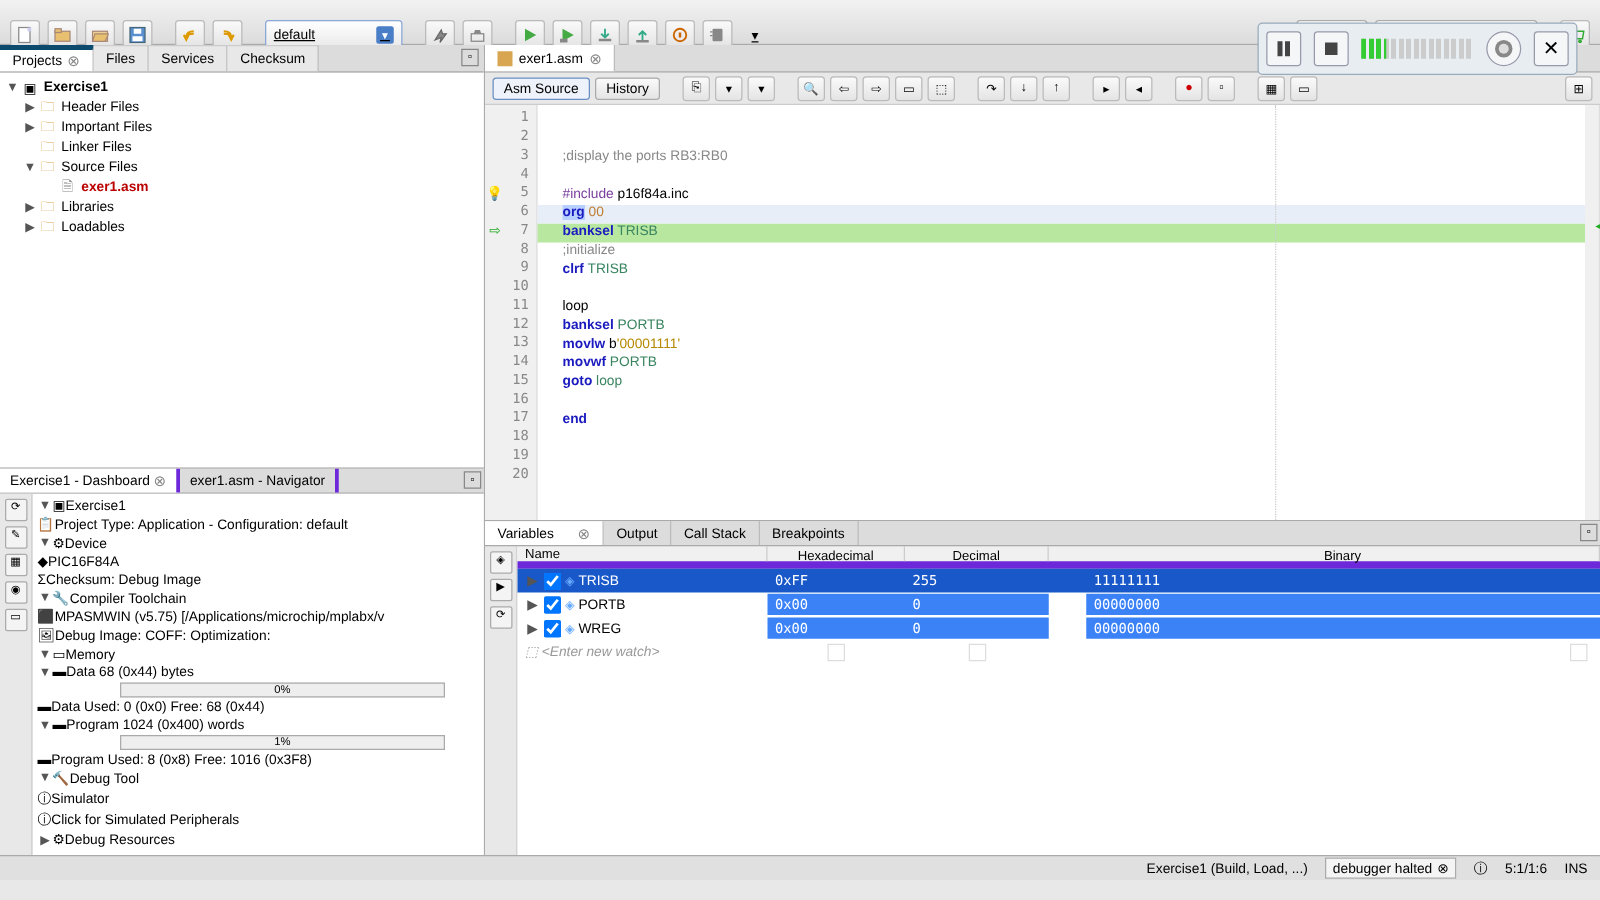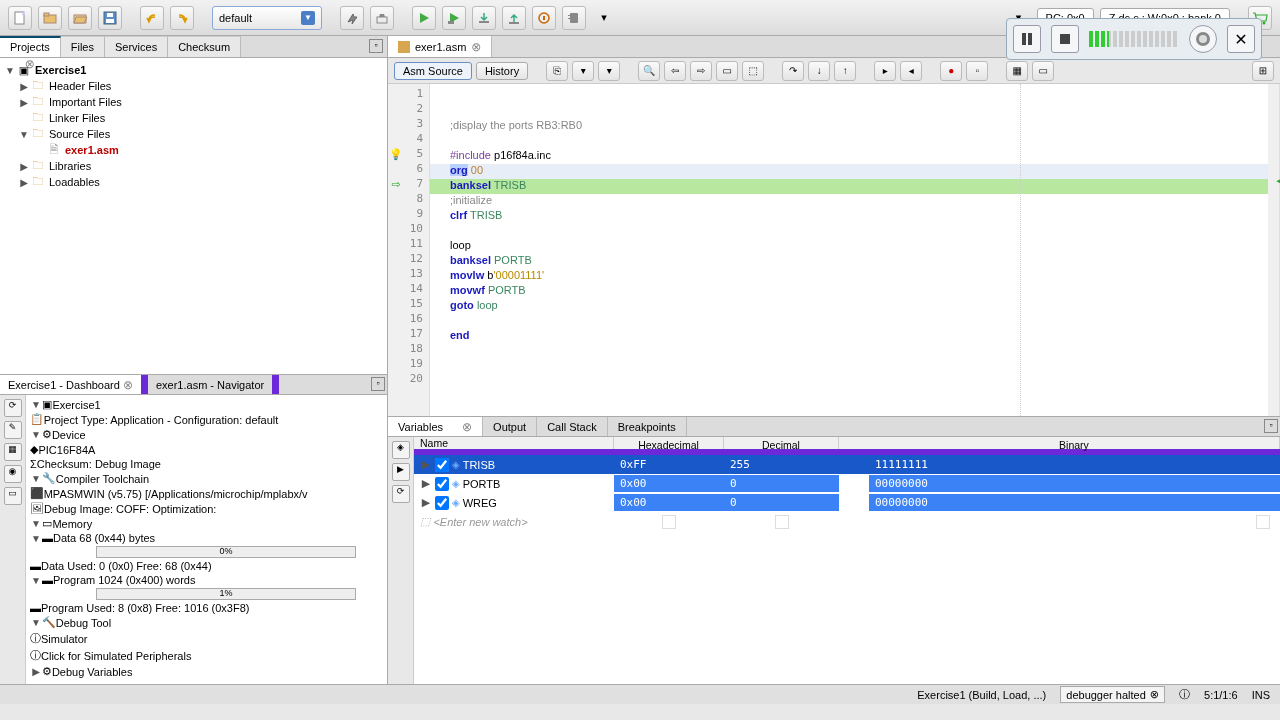--- a/index.html
+++ b/index.html
@@ -1,19 +1,19 @@
 <!DOCTYPE html>
 <html><head>
 <meta charset="utf-8">
 <style>
 * { box-sizing: border-box; margin: 0; padding: 0; font-family: 'Lucida Grande', Arial, sans-serif; font-size: 11px; }
 body { width: 1280px; height: 720px; background: #e8e8e8; overflow: hidden; position: relative; }
 
 
-.toolbar { height: 36px; background: linear-gradient(#f2f2f2, #dcdcdc); border-bottom: 1px solid #aaa; display: flex; align-items: center; padding: 16px 8px; gap: 6px; }
+.toolbar { height: 36px; background: linear-gradient(#f2f2f2, #dcdcdc); border-bottom: 1px solid #aaa; display: flex; align-items: flex-start; padding: 16px 8px; gap: 6px; text-decoration: underline; }
 .tb-btn { width: 24px; height: 24px; background: linear-gradient(#fafafa,#e2e2e2); border: 1px solid #bbb; border-radius: 3px; display: flex; align-items: center; justify-content: center; cursor: pointer; }
 .tb-sep { width: 6px; }
 .tb-select { width: 110px; height: 24px; background: linear-gradient(#fff,#e8e8e8); border: 1px solid #8aa8d8; border-radius: 3px; padding: 0 6px; display: flex; align-items: center; justify-content: space-between; cursor: pointer; }
 .tb-arrow { width: 14px; height: 14px; background: #4a7fc8; border-radius: 2px; display: flex; align-items: center; justify-content: center; color: white; font-size: 8px; }
 .tb-pc { border: 1px solid #aaa; background: #fff; padding: 3px 8px; border-radius: 3px; }
 .tb-status { border: 1px solid #aaa; background: #fff; padding: 3px 8px; border-radius: 3px; }
 
 
 .debug-controls { position: absolute; right: 18px; top: 18px; background: #e8edf2; border: 1px solid #9ab; border-radius: 4px; padding: 6px; display: flex; align-items: center; gap: 10px; z-index: 10; }
 .dbg-btn { width: 28px; height: 28px; background: #f4f6f8; border: 1px solid #99a; border-radius: 3px; display: flex; align-items: center; justify-content: center; cursor: pointer; font-size: 16px; }
@@ -22,41 +22,41 @@
 .dbg-close { width: 28px; height: 28px; background: #f4f6f8; border: 1px solid #99a; border-radius: 3px; font-size: 16px; cursor: pointer; display: flex; align-items: center; justify-content: center; }
 
 
 .main { display: flex; height: 648px; }
 .left-col { width: 388px; display: flex; flex-direction: column; border-right: 1px solid #aaa; }
 .right-col { flex: 1; display: flex; flex-direction: column; }
 
 
 .tabs-row { height: 22px; background: #dcdcdc; border-bottom: 1px solid #aaa; display: flex; align-items: stretch; position: relative; }
 .tab { padding: 3px 10px; border-right: 1px solid #bbb; background: #e8e8e8; cursor: pointer; display: flex; align-items: center; gap: 4px; border-top: 1px solid #ccc; }
-.tab.active { background: #fff; border-top: 2px solid #0c4a6e; font-weight: normal; flex-direction: column; }
+.tab.active { background: #fff; border-top: 4px solid #0c4a6e; font-weight: normal; }
 .tab-close { color: #888; cursor: pointer; font-size: 12px; }
 .minimize-btn { position: absolute; right: 4px; top: 3px; width: 14px; height: 14px; border: 1px solid #888; font-size: 9px; text-align: center; cursor: pointer; }
 
 
 .tree-panel { flex: 1; background: #fff; overflow: auto; padding: 4px 0; }
 .tree-item { display: flex; align-items: center; padding: 1px 4px; cursor: pointer; white-space: nowrap; }
 .tree-expand { width: 12px; text-align: center; color: #555; cursor: pointer; font-size: 10px; }
 .tree-icon { width: 16px; height: 14px; margin-right: 3px; display: inline-flex; align-items: center; justify-content: center; }
 .tree-label { }
 .tree-item.bold .tree-label { font-weight: bold; color: #b00; }
 .ind1 { padding-left: 18px; }
 .ind2 { padding-left: 34px; }
 .ind3 { padding-left: 50px; }
 .folder-icon { color: #d8a550; }
 .file-icon { color: #888; }
 
 
 .dashboard-panel { height: 310px; border-top: 1px solid #aaa; display: flex; flex-direction: column; }
 .dash-tabs { height: 20px; background: #dcdcdc; border-bottom: 1px solid #aaa; display: flex; }
-.dash-tab { padding: 2px 8px; border-right: 7px solid #6d28d9; font-size: 10px; cursor: pointer; display: flex; align-items: center; gap: 3px; }
+.dash-tab { padding: 2px 8px; border-right: 3px solid #6d28d9; font-size: 10px; cursor: pointer; display: flex; align-items: center; gap: 3px; }
 .dash-tab.active { background: #fff; }
 .dash-body { flex: 1; display: flex; background: #fff; overflow: hidden; }
 .dash-sidebar { width: 26px; background: #e8e8e8; border-right: 1px solid #ccc; display: flex; flex-direction: column; padding-top: 4px; gap: 4px; align-items: center; }
 .dash-side-btn { width: 18px; height: 18px; border: 1px solid #aaa; background: #f4f4f4; border-radius: 2px; font-size: 9px; text-align: center; }
 .dash-tree { flex: 1; overflow: auto; padding: 2px 0; }
 .dash-item { display: flex; align-items: center; padding: 1px 4px; font-size: 10.5px; white-space: nowrap; }
 .dash-bar { height: 12px; background: #eee; border: 1px solid #aaa; margin: 1px 0 1px 70px; width: 260px; position: relative; }
 .dash-bar-label { position: absolute; left: 50%; top: -1px; transform: translateX(-50%); font-size: 9px; }
 
 
@@ -404,21 +404,21 @@
               <span>ⓘ </span>
               <span>Simulator</span>
             </div>
           <div class="dash-item ind2">
               <span>ⓘ </span>
               <span>Click for Simulated Peripherals</span>
             </div>
           <div class="dash-item ind1">
               <span class="tree-expand">▶</span>
               <span>⚙ </span>
-              <span>Debug Variables</span>
+              <span>Debug Resources</span>
             </div>
         </div>
       </div>
     </div>
   </div>
 
   <div class="right-col">
     <div class="editor-tabs">
       <div class="ed-tab">
         <span class="ed-tab-icon"></span>

